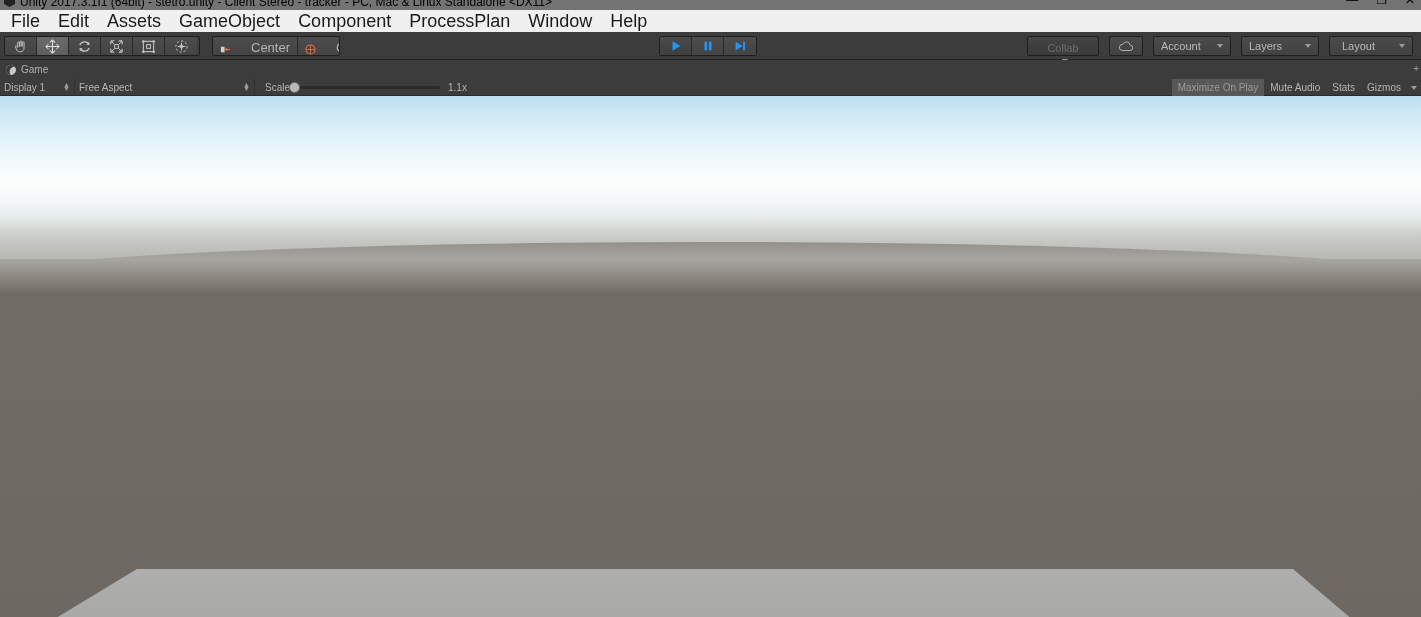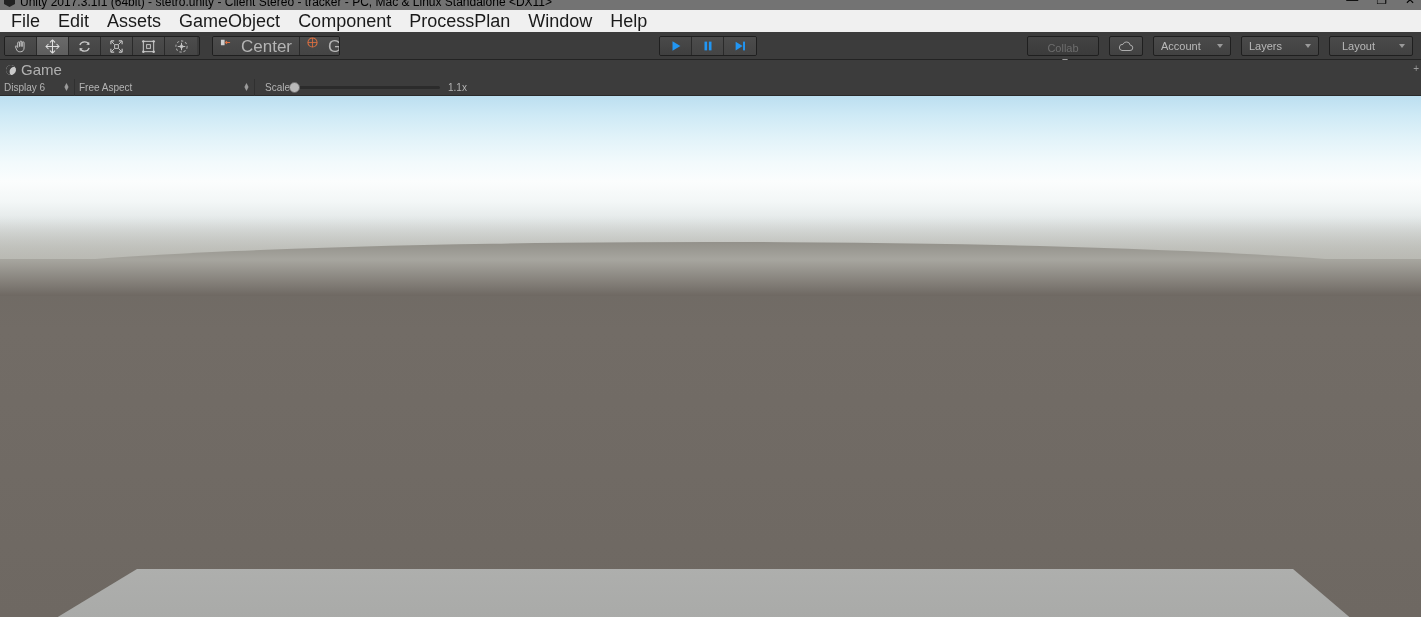--- a/index.html
+++ b/index.html
@@ -57,23 +57,23 @@
     border-right:1px solid #2a2a2a;
     display:flex; align-items:center; justify-content:center;
     cursor:pointer;
   }
   .tool-btn:last-child{ border-right:none; }
   .tool-btn.active{ background:linear-gradient(#6a6a6a,#5e5e5e); }
   .tool-btn svg{ display:block; }
 
   #pivot-group{ left:212px; width:128px; }
   .pivot-btn{
-    height:100%; display:flex; align-items:flex-start; gap:10px;
+    height:100%; display:flex; align-items:flex-end; gap:20px;
     padding:0 7px; background:linear-gradient(#4c4c4c,#444);
-    border-right:1px solid #2a2a2a; color:#b4b4b4; font-size:17px;
+    border-right:1px solid #2a2a2a; color:#b4b4b4; font-size:13px;
     cursor:pointer; white-space:nowrap;
   }
   .pivot-btn:last-child{ border-right:none; }
 
   #play-group{
     position:absolute; left:659px; top:4px; display:flex; height:20px;
     border:1px solid #1f1f1f; border-radius:2px; overflow:hidden;
   }
   .play-btn{
     width:32px; height:100%; background:linear-gradient(#4c4c4c,#444);
@@ -105,21 +105,21 @@
   .w-cloud  { width:34px; justify-content:center; }
 
   
   #panel-tabbar{
     position:absolute; left:0; top:60px; width:1421px; height:19px;
     background:#3c3c3c;
   }
   #tab-game{
     position:absolute; left:0; top:0; height:19px;
     display:flex; align-items:center; gap:5px; padding:0 12px 0 6px;
-    background:#3c3c3c; color:#b0b0b0; font-size:15px; cursor:pointer;
+    background:#3c3c3c; color:#b0b0b0; font-size:10px; cursor:pointer;
   }
   .moon-icon{
     width:10px;height:10px;border-radius:50%;
     background:#c9c9c9;
     box-shadow:inset 4px 0 0 0 #3c3c3c;
     transform:rotate(25deg);
   }
   #tab-plus{
     position:absolute; right:2px; top:3px;
     color:#9a9a9a; font-size:10px;
@@ -360,35 +360,44 @@
 <div id="panel-tabbar">
   <div id="tab-game">
     <div class="moon-icon"></div>
     <span>Game</span>
   </div>
   <div id="tab-plus">+</div>
 </div>
 
 <div id="game-toolbar">
   <div class="gt-drop" id="gt-display">
-    <span>Display 6</span>
+    <span>Display 1</span>
     <span class="updown">▲<br>▼</span>
   </div>
   <div class="gt-drop" id="gt-aspect">
     <span>Free Aspect</span>
     <span class="updown">▲<br>▼</span>
   </div>
   <div id="gt-scalewrap">
     <span>Scale</span>
     <div id="scale-slider">
       <div id="scale-knob"></div>
     </div>
     <span id="gt-scaleval">1.1x</span>
   </div>
 
+  <div id="gt-right">
+    <div class="gt-btn pressed">Maximize On Play</div>
+    <div class="gt-btn">Mute Audio</div>
+    <div class="gt-btn">Stats</div>
+    <div class="gt-btn">Gizmos</div>
+    <div class="gt-btn" style="padding-left:0;padding-right:4px;">
+      <div class="caret"></div>
+    </div>
+  </div>
 </div>
 
 <div id="game-view">
   <div id="sky"></div>
   <div id="ground-far"></div>
   <div id="hill"></div>
   <div id="horizon-haze"></div>
 
   <div id="floor-plane"></div>
   <div id="floor-shade"></div>

